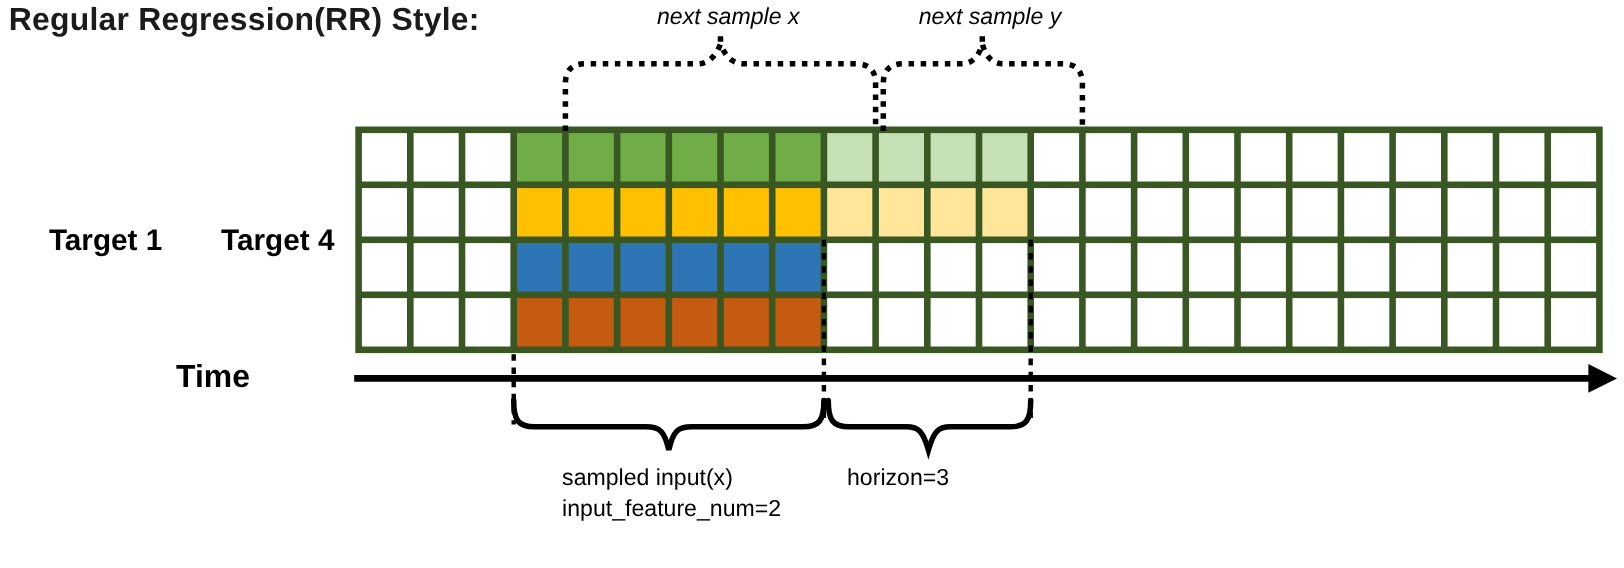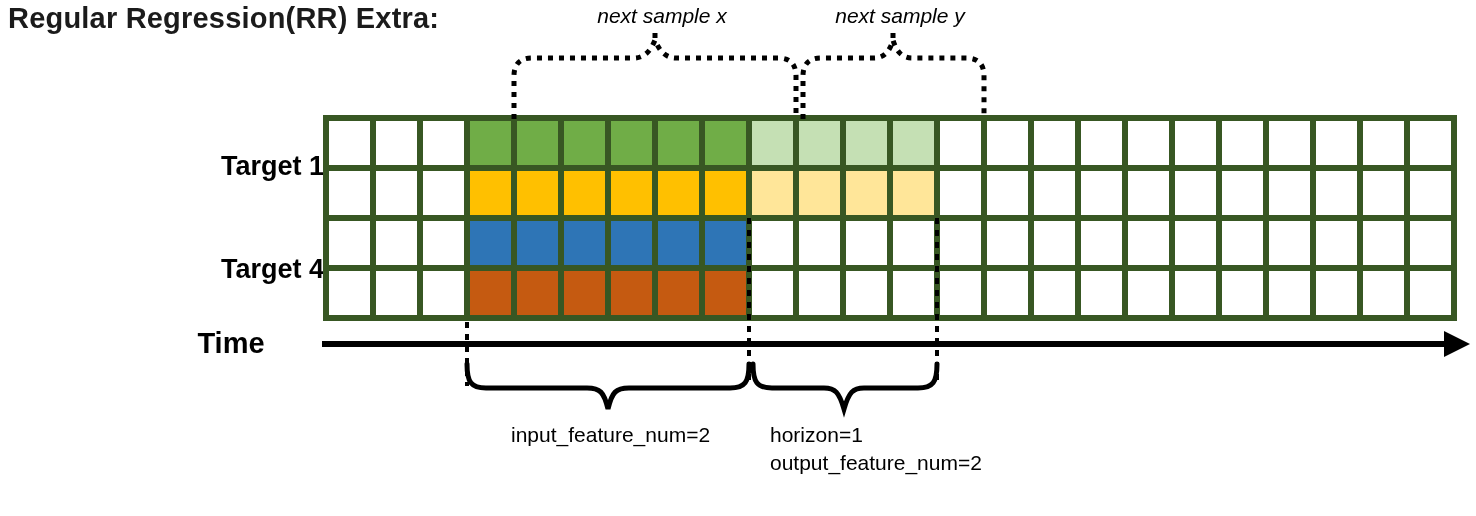--- a/index.html
+++ b/index.html
@@ -12,50 +12,50 @@
     letter-spacing:.2px;color:#1b1b1b;white-space:nowrap;
   }
   .top-label{
     position:absolute;top:4px;width:240px;text-align:center;
     font-size:21px;font-style:italic;font-weight:500;white-space:nowrap;
   }
   #next-sample-x-label{left:542px;}
   #next-sample-y-label{left:780px;}
   #row-labels{
     position:absolute;left:0;top:115px;width:313px;height:206px;
-    display:flex;flex-direction:column;padding-left:20px;
+    display:flex;flex-direction:row;
   }
   .row-label{
     flex:1;display:flex;align-items:center;justify-content:flex-end;
     padding-right:9px;font-size:27px;font-weight:bold;white-space:nowrap;
   }
   #grid{
     position:absolute;left:323px;top:115px;width:1134px;height:206px;
     display:grid;grid-template-columns:repeat(24,1fr);
     grid-template-rows:repeat(4,1fr);gap:6px;padding:6px;box-sizing:border-box;
   }
   .cell{background:#ffffff;}
   #overlay{position:absolute;left:0;top:0;pointer-events:none;}
   #time-label{
-    position:absolute;left:160px;top:327px;width:142px;text-align:center;
+    position:absolute;left:160px;top:327px;width:142px;text-align:left;
     font-size:29px;font-weight:bold;
   }
   .caption{
     position:absolute;top:421px;font-size:21px;line-height:28px;
     font-weight:400;white-space:nowrap;
   }
   #input-caption{left:511px;}
   #output-caption{left:770px;}
 </style>
 </head>
 <body>
 
 <div id="canvas">
 
-  <div id="page-title">Regular Regression(RR) Extra:</div>
+  <div id="page-title">Regular Regression(RR) Style:</div>
 
   <div id="next-sample-x-label" class="top-label">next sample x</div>
   <div id="next-sample-y-label" class="top-label">next sample y</div>
 
   <div id="row-labels">
     <div class="row-label">Target 1</div>
     <div class="row-label">Target 4</div>
   </div>
 
   <div id="grid" style="background: rgb(56, 87, 35);">
@@ -171,21 +171,21 @@
     <polygon points="1444,331 1444,357 1470,344" fill="#000"></polygon>
 
     <path d="M 467 364 C 467 382 471 388 486 388 L 587 388 C 600 388 604 392 608 409 C 612 392 616 388 629 388 L 730 388 C 745 388 749 382 749 364" fill="none" stroke="#000" stroke-width="5" stroke-linecap="round"></path>
 
     <path d="M 753 364 C 753 382 757 388 772 388 L 824 388 C 835 388 839 392 844 409 C 849 392 853 388 864 388 L 918 388 C 933 388 937 382 937 364" fill="none" stroke="#000" stroke-width="5" stroke-linecap="round"></path>
   </svg>
 
   <div id="time-label">Time</div>
 
   <div id="input-caption" class="caption">
+    <div>sampled input(x)</div>
     <div>input_feature_num=2</div>
   </div>
 
   <div id="output-caption" class="caption">
-    <div>horizon=1</div>
-    <div>output_feature_num=2</div>
+    <div>horizon=3</div>
   </div>
 
 </div>
 
 </body></html>

